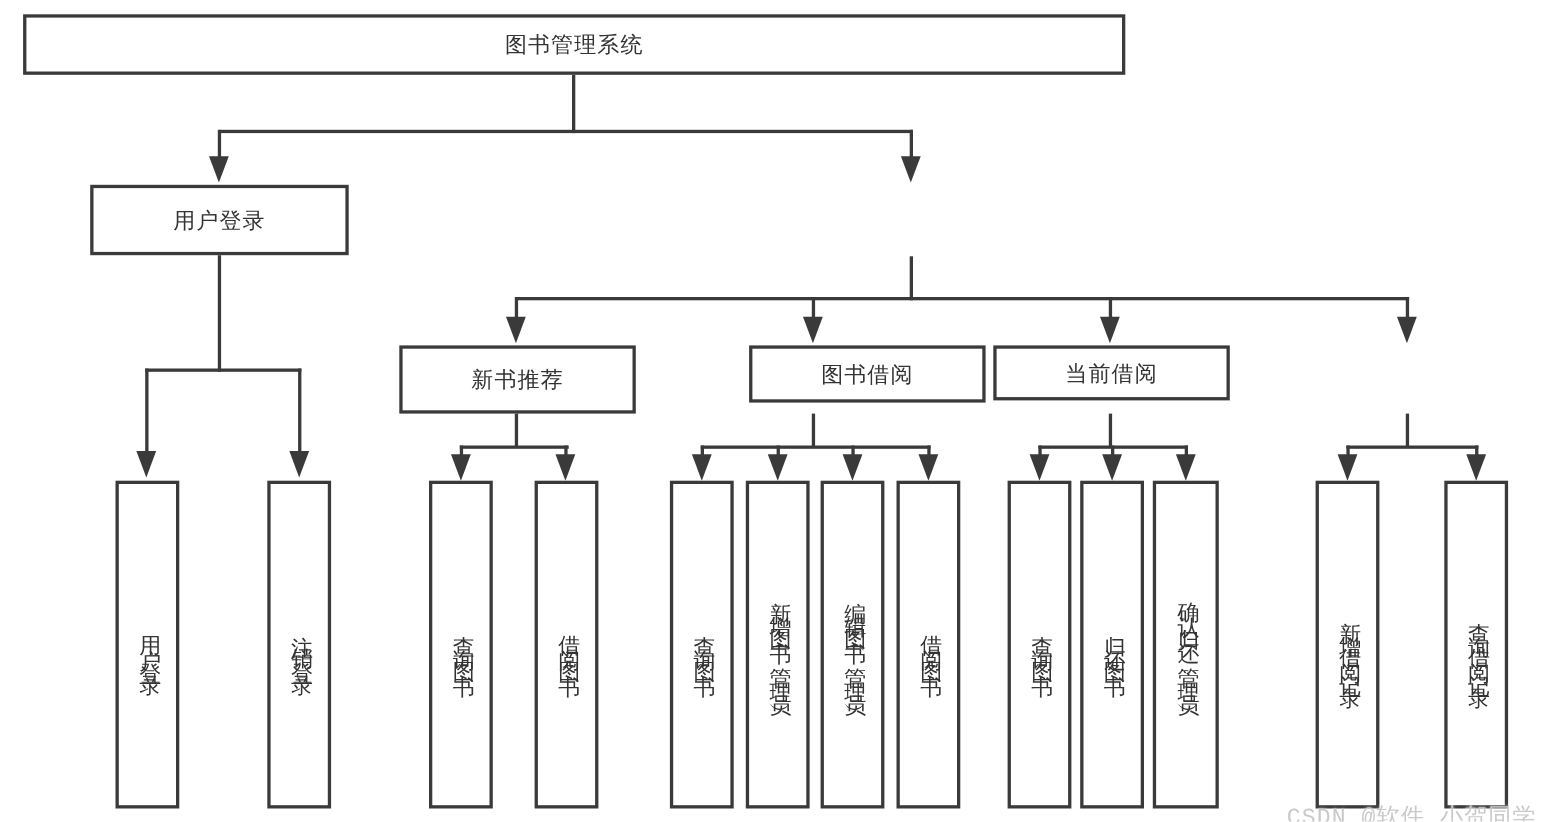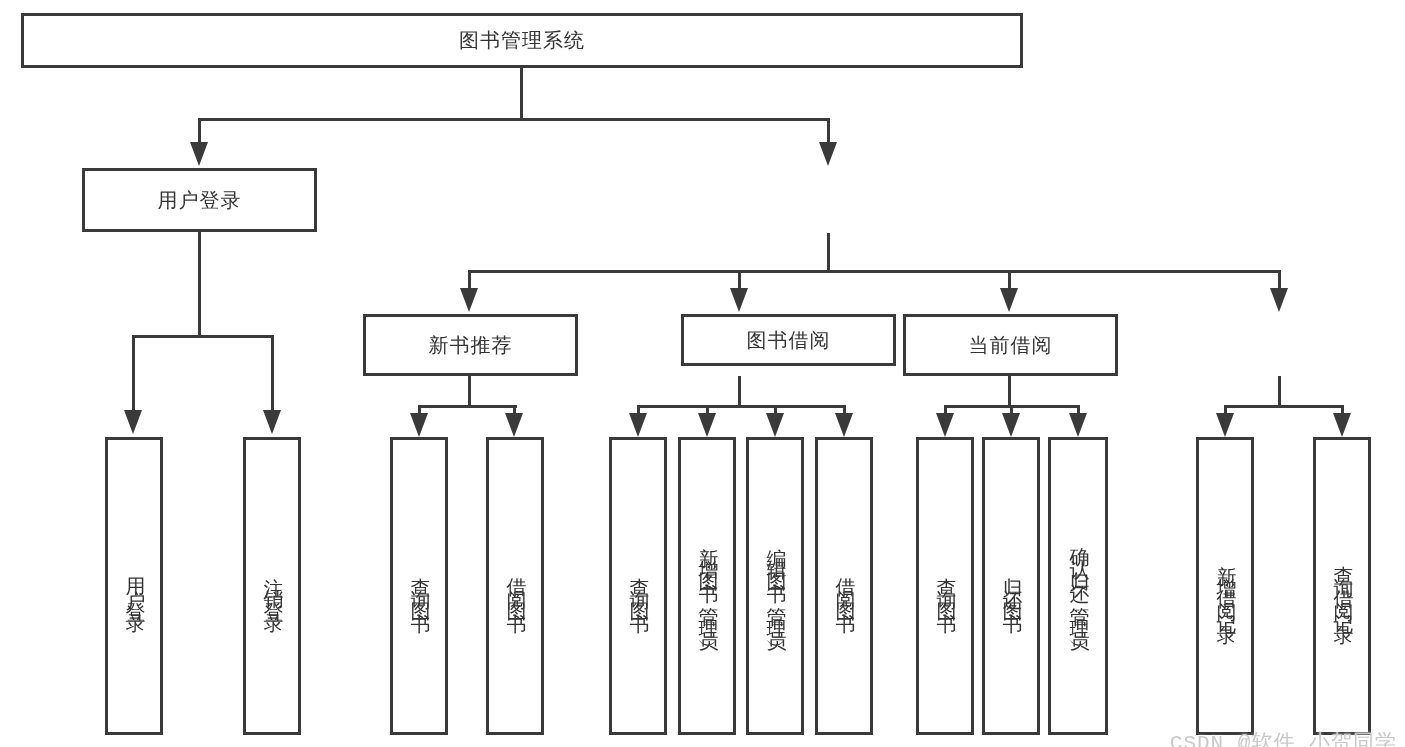--- a/index.html
+++ b/index.html
@@ -106,21 +106,21 @@
   <div class="ar" style="left:730px; top:288px;"></div>
   <div class="ar" style="left:1000px; top:288px;"></div>
   <div class="ar" style="left:1270px; top:288px;"></div>
 
   <div class="hbox" style="left:363px; top:314px; width:215px; height:62px;">
     <span>新书推荐</span>
   </div>
   <div class="hbox" style="left:633px; top:314px; width:215px; height:52px;margin-left:48px;">
     <span>图书借阅</span>
   </div>
-  <div class="hbox" style="left:903px; top:314px; width:215px; height:62px;">
+  <div class="hbox" style="left:903px; top:314px; width:215px; height:50px;">
     <span>当前借阅</span>
   </div>
 
   <div class="vl" style="left:468px; top:376px; height:31px;"></div>
   <div class="vl" style="left:738px; top:376px; height:31px;"></div>
   <div class="vl" style="left:1008px; top:376px; height:31px;"></div>
   <div class="vl" style="left:1278px; top:376px; height:31px;"></div>
 
   <div class="hl" style="left:418px; top:405px; width:99px;"></div>
   <div class="hl" style="left:637px; top:405px; width:209px;"></div>

